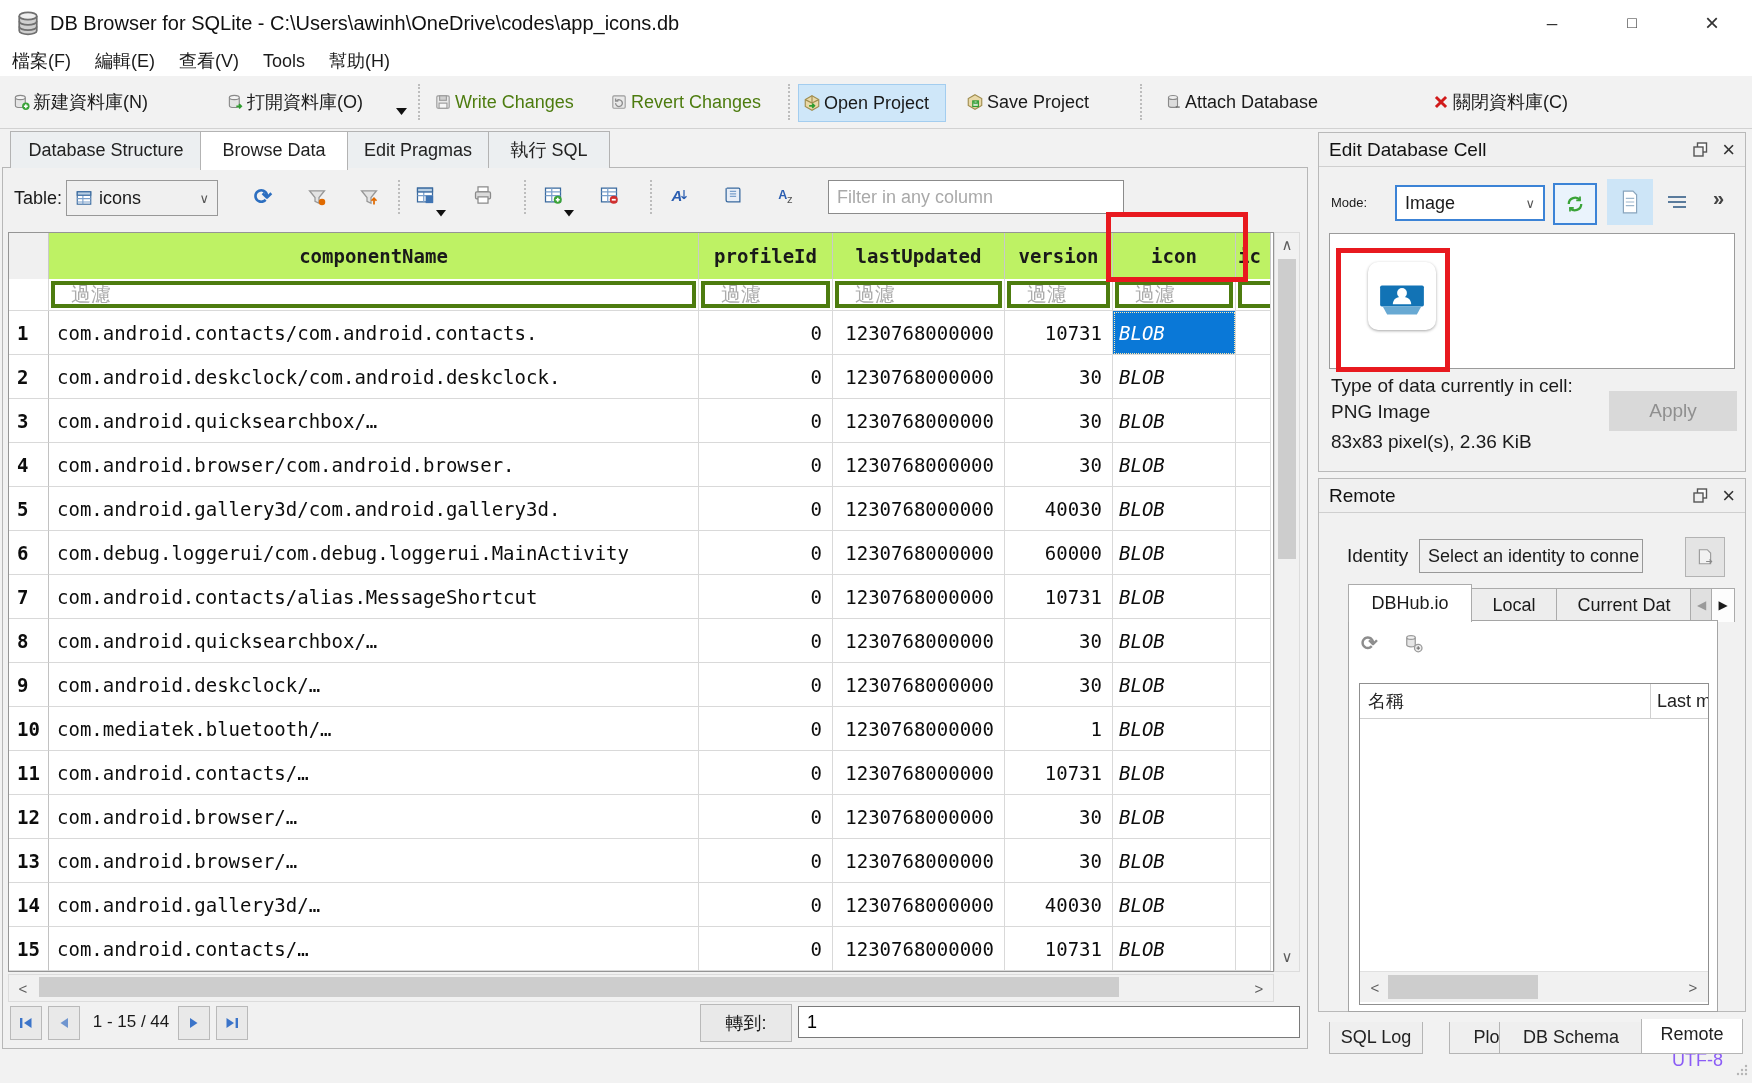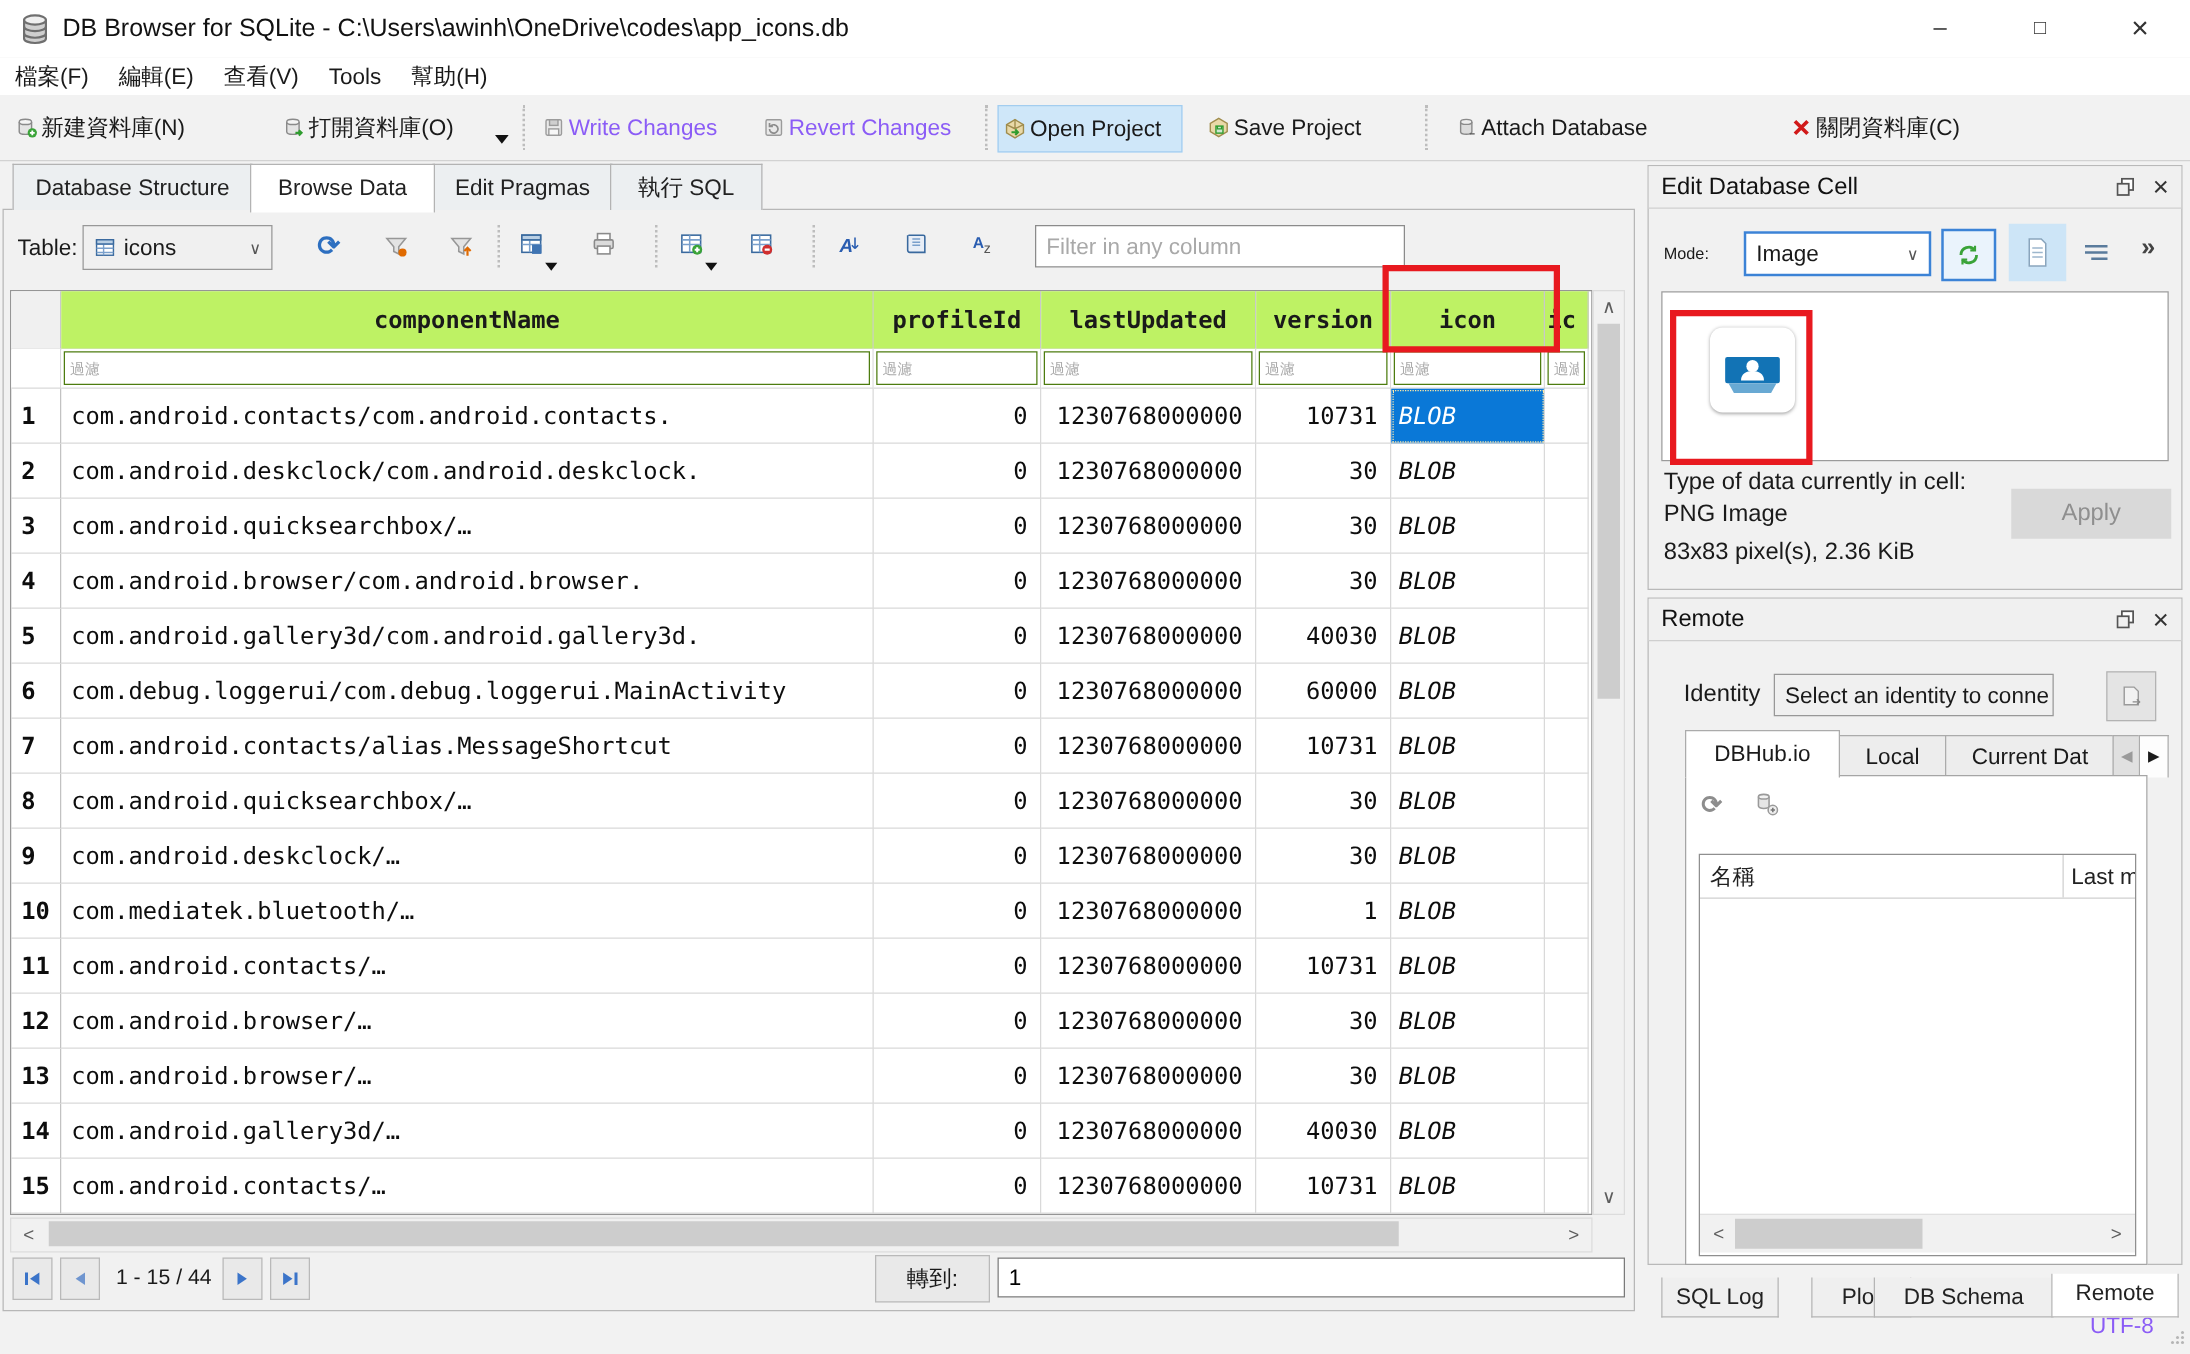--- a/index.html
+++ b/index.html
@@ -10,21 +10,21 @@
   
   .titlebar{left:0;top:0;width:1752px;height:46px;background:#fff;border-bottom:1px solid #ececec}
   .title-text{left:50px;top:0;height:46px;line-height:46px;font-size:20px;color:#111}
   .winbtns{right:0;top:0;height:46px;display:flex}
   .winbtn{width:80px;height:46px;display:flex;align-items:center;justify-content:center;font-size:19px;color:#333}
   .menubar{left:0;top:46px;width:1752px;height:30px;background:#fff;border-bottom:1px solid #e4e4e4;display:flex;align-items:center}
   .mi{padding:0 12px;font-size:18px;line-height:30px}
   .toolbar{left:0;top:76px;width:1752px;height:52px;background:#f2f2f2;border-bottom:1px solid #d2d2d2}
   .tbtn{position:absolute;top:8px;height:36px;display:flex;align-items:center;font-size:18px;gap:3px;padding:0 4px}
   .tsep{position:absolute;top:8px;height:36px;border-left:2px dotted #bdbdbd;width:0}
-  .dis{color:#8b5cf6}
+  .dis{color:#4d7c0f}
   .hl{background:#cfe7f9;border:1px solid #a3cdef}
   .svgi{width:18px;height:18px;flex:none}
   .mtab{position:absolute;top:131px;height:36px;line-height:36px;text-align:center;font-size:18px;
         background:#eceff1;border:1px solid #b3b3b3;border-bottom:none;color:#222}
   .mtab.active{background:#fff;height:38px;z-index:3;font-size:18px}
   .panebox{left:2px;top:167px;width:1304px;height:880px;background:#f1f1f1;border:1px solid #b7b7b7}
   
   .lbl{font-size:18px;color:#1a1a1a}
   .combo{background:#f0f0f0;border:1px solid #989898;display:flex;align-items:center;gap:6px;padding:0 8px;font-size:18px}
   .chev{color:#555;font-size:13px;margin-left:auto}
@@ -36,21 +36,21 @@
   .grow{display:grid;grid-template-columns:40px 650px 134px 172px 108px 123px 35px}
   .cell{border-right:1px solid #d9d9d9;border-bottom:1px solid #d9d9d9;overflow:hidden;white-space:nowrap;
         display:flex;align-items:center;font:17px "DejaVu Sans Mono",monospace}
   .ghead{height:46px}
   .ghead .cell{height:46px;justify-content:center;font:bold 19px "DejaVu Sans Mono",monospace;background:#bef264;
                border-right:1px solid #c9c9c9;border-bottom:1px solid #aeaeae}
   .ghead .hextra{justify-content:flex-start;padding-left:2px}
   .gfilter{height:32px}
   .gfilter .cell{padding:2px;background:#fff}
   .fgut{background:#efefef}
-  .fin{width:100%;height:100%;border:1px solid #4d7c0f;font-size:12px;padding:0 4px;box-sizing:border-box;outline:none}
+  .fin{width:100%;height:100%;border:4px solid #4d7c0f;font-size:20px;padding:0 16px;box-sizing:border-box;outline:none}
   .fin::placeholder{color:#ababab}
   .drow{height:44px}
   .drow .cell{font-size:19px;color:#0d0d0d}
   .gut{padding-left:8px;font-weight:bold;border-right:1px solid #c2c2c2}
   .c-comp{padding-left:8px;font-weight:500}
   .c-num{justify-content:flex-end;padding-right:10px}
   .c-blob{padding-left:6px;font-style:italic;color:#9e9e9e}
   .c-blob.sel{background:#0a78d7;color:#fff;outline:1px dotted #ffe9a8;outline-offset:-2px}
   
   .sbar{background:#f1f1f1;border:1px solid #dcdcdc}

